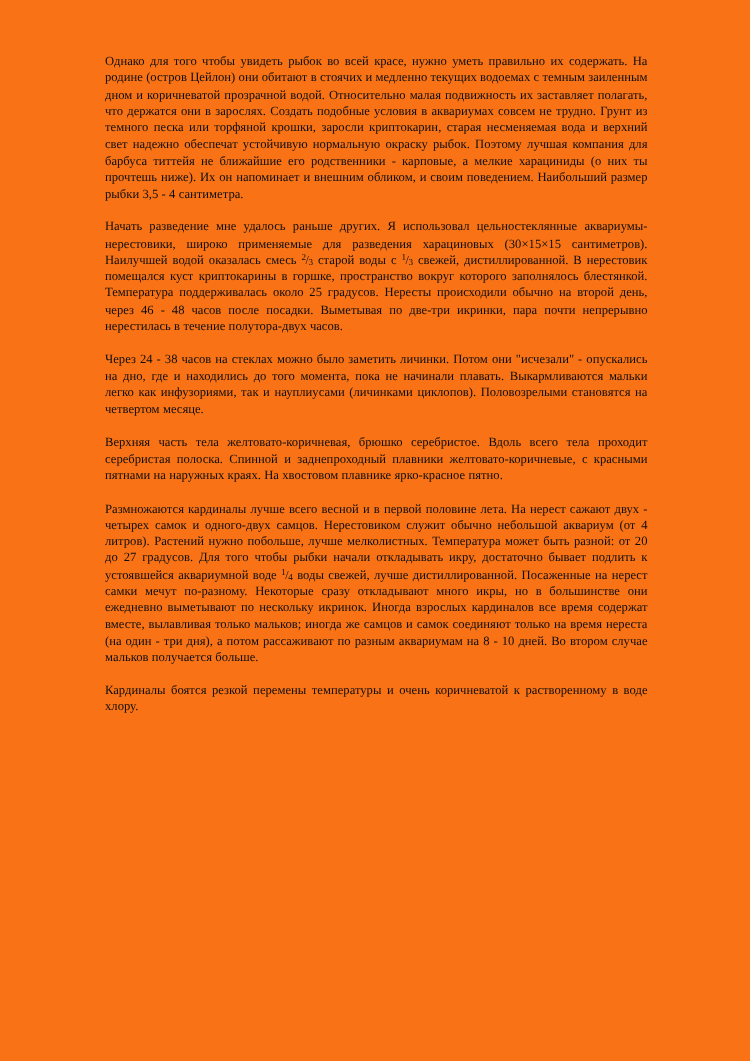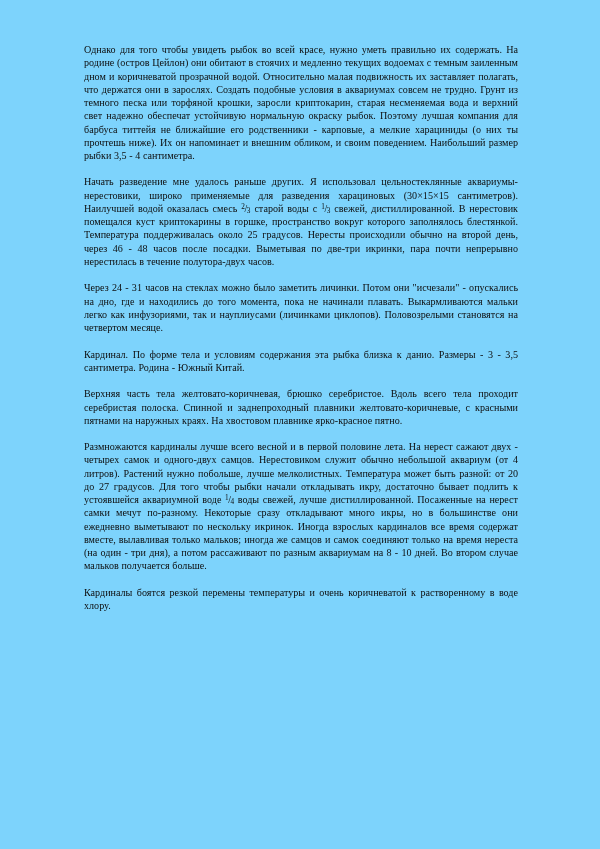--- a/index.html
+++ b/index.html
@@ -13,21 +13,21 @@
     height: 849px;
     overflow: hidden;
     font-family: "Liberation Serif", "DejaVu Serif", serif;
     color: #0d0d0d;
     -webkit-font-smoothing: antialiased;
   }
   #page {
     position: relative;
     width: 600px;
     height: 849px;
-    background: #7dd3fc;
+    background: #f97316;
     box-sizing: border-box;
   }
   #text-column {
     position: absolute;
     left: 84px;
     top: 43px;
     width: 434px;
   }
   p.para {
     margin: 0 0 13.2px 0;
@@ -63,19 +63,18 @@
     line-height: 0;
   }
 </style>
 </head>
 <body>
 
 <div id="page">
   <div id="text-column">
     <p class="para">Однако для того чтобы увидеть рыбок во всей красе, нужно уметь правильно их содержать. На родине (остров Цейлон) они обитают в стоячих и медленно текущих водоемах с темным заиленным дном и коричневатой прозрачной водой. Относительно малая подвижность их заставляет полагать, что держатся они в зарослях. Создать подобные условия в аквариумах совсем не трудно. Грунт из темного песка или торфяной крошки, заросли криптокарин, старая несменяемая вода и верхний свет надежно обеспечат устойчивую нормальную окраску рыбок. Поэтому лучшая компания для барбуса титтейя не ближайшие его родственники - карповые, а мелкие харациниды (о них ты прочтешь ниже). Их он напоминает и внешним обликом, и своим поведением. Наибольший размер рыбки 3,5 - 4 сантиметра.</p>
     <p class="para">Начать разведение мне удалось раньше других. Я использовал цельностеклянные аквариумы-нерестовики, широко применяемые для разведения харациновых (30×15×15 сантиметров). Наилучшей водой оказалась смесь <span class="frac"><span class="num">2</span><span class="sol">/</span><span class="den">3</span></span> старой воды с <span class="frac"><span class="num">1</span><span class="sol">/</span><span class="den">3</span></span> свежей, дистиллированной. В нерестовик помещался куст криптокарины в горшке, пространство вокруг которого заполнялось блестянкой. Температура поддерживалась около 25 градусов. Нересты происходили обычно на второй день, через 46 - 48 часов после посадки. Выметывая по две-три икринки, пара почти непрерывно нерестилась в течение полутора-двух часов.</p>
-    <p class="para">Через 24 - 31 часов на стеклах можно было заметить личинки. Потом они "исчезали" - опускались на дно, где и находились до того момента, пока не начинали плавать. Выкармливаются мальки легко как инфузориями, так и науплиусами (личинками циклопов). Половозрелыми становятся на четвертом месяце.</p>
-    <p class="para">Кардинал. По форме тела и условиям содержания эта рыбка близка к данио. Размеры - 3 - 3,5 сантиметра. Родина - Южный Китай.</p>
+    <p class="para">Через 24 - 38 часов на стеклах можно было заметить личинки. Потом они "исчезали" - опускались на дно, где и находились до того момента, пока не начинали плавать. Выкармливаются мальки легко как инфузориями, так и науплиусами (личинками циклопов). Половозрелыми становятся на четвертом месяце.</p>
     <p class="para">Верхняя часть тела желтовато-коричневая, брюшко серебристое. Вдоль всего тела проходит серебристая полоска. Спинной и заднепроходный плавники желтовато-коричневые, с красными пятнами на наружных краях. На хвостовом плавнике ярко-красное пятно.</p>
     <p class="para">Размножаются кардиналы лучше всего весной и в первой половине лета. На нерест сажают двух - четырех самок и одного-двух самцов. Нерестовиком служит обычно небольшой аквариум (от 4 литров). Растений нужно побольше, лучше мелколистных. Температура может быть разной: от 20 до 27 градусов. Для того чтобы рыбки начали откладывать икру, достаточно бывает подлить к устоявшейся аквариумной воде <span class="frac"><span class="num">1</span><span class="sol">/</span><span class="den">4</span></span> воды свежей, лучше дистиллированной. Посаженные на нерест самки мечут по-разному. Некоторые сразу откладывают много икры, но в большинстве они ежедневно выметывают по нескольку икринок. Иногда взрослых кардиналов все время содержат вместе, вылавливая только мальков; иногда же самцов и самок соединяют только на время нереста (на один - три дня), а потом рассаживают по разным аквариумам на 8 - 10 дней. Во втором случае мальков получается больше.</p>
     <p class="para">Кардиналы боятся резкой перемены температуры и очень коричневатой к растворенному в воде хлору.</p>
   </div>
 </div>
 
 </body></html>

